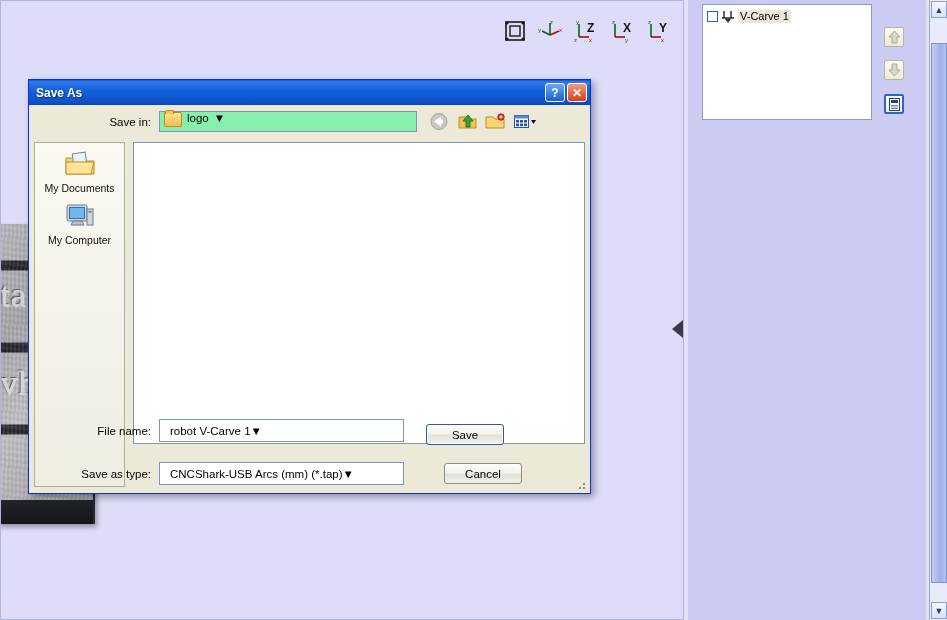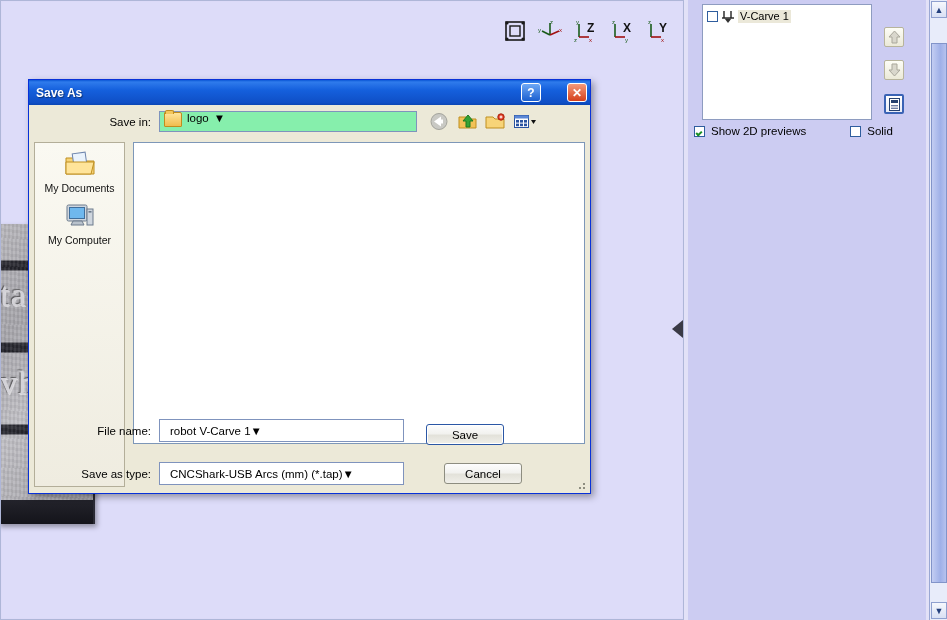--- a/index.html
+++ b/index.html
@@ -133,21 +133,21 @@
   }
   
   #dlg{
     position:absolute;left:28px;top:79px;width:563px;height:415px;
     background:#ece9d8;border:1px solid #0831d9;box-sizing:border-box;
     box-shadow:3px 3px 7px rgba(0,0,0,.35);
   }
   #dlg-title{
     height:25px;
     background:linear-gradient(180deg,#0b57d6 0%,#2f7bec 8%,#1560dd 40%,#0f4fc6 90%,#0a46b4 100%);
-    display:flex;align-items:center;padding:0 3px 0 7px;gap:24px;
+    display:flex;align-items:center;padding:0 3px 0 7px;
   }
   #dlg-title .t{color:#fff;font-weight:bold;font-size:12px;text-shadow:1px 1px 1px rgba(0,0,0,.45);flex:1;}
   .tbtn{
     width:20px;height:19px;border-radius:3px;margin-left:2px;box-sizing:border-box;
     display:flex;align-items:center;justify-content:center;
     font-weight:bold;font-size:12px;color:#fff;
     border:1px solid #fff;
   }
   .tbtn.help{background:linear-gradient(180deg,#6ea8f5,#1a5fd0);}
   .tbtn.close{background:linear-gradient(180deg,#f59a7a,#d4401c);}
@@ -299,27 +299,20 @@
     <div class="sq-btn active" style="left:190px;top:92px;">
       <svg width="11" height="13" viewBox="0 0 11 13">
         <rect x="0.5" y="0.5" width="10" height="12" fill="#fff" stroke="#24406f"></rect>
         <rect x="2" y="2" width="7" height="3" fill="#24406f"></rect>
         <rect x="2" y="7" width="7" height="1.4" fill="#6f7fa5"></rect>
         <rect x="2" y="9.6" width="7" height="1.4" fill="#6f7fa5"></rect>
       </svg>
     </div>
   </div>
 
-  <div id="chk-row">
-    <span class="xcheck checked"></span>
-    <span>Show 2D previews</span>
-    <span class="gap"></span>
-    <span class="xcheck"></span>
-    <span>Solid</span>
-  </div>
 
 </div>
 
 <div id="farsb">
   <div class="fsb-btn" style="top:1px;">▲</div>
   <div id="fsb-thumb">
       <span class="grip"></span>
     </div>
   <div class="fsb-btn" style="bottom:1px;">▼</div>
 </div>

